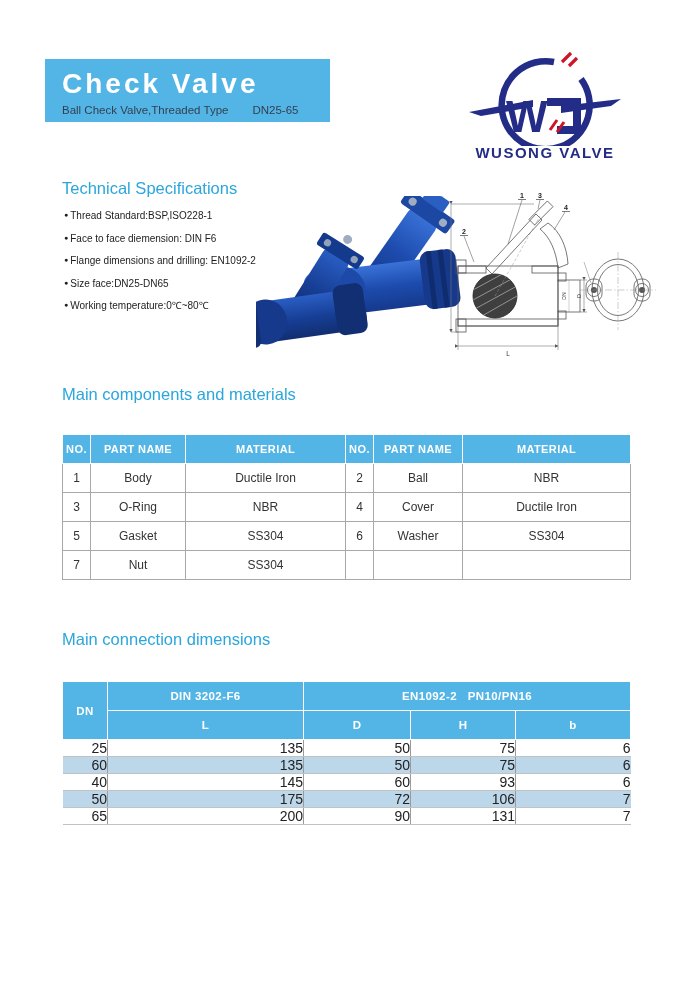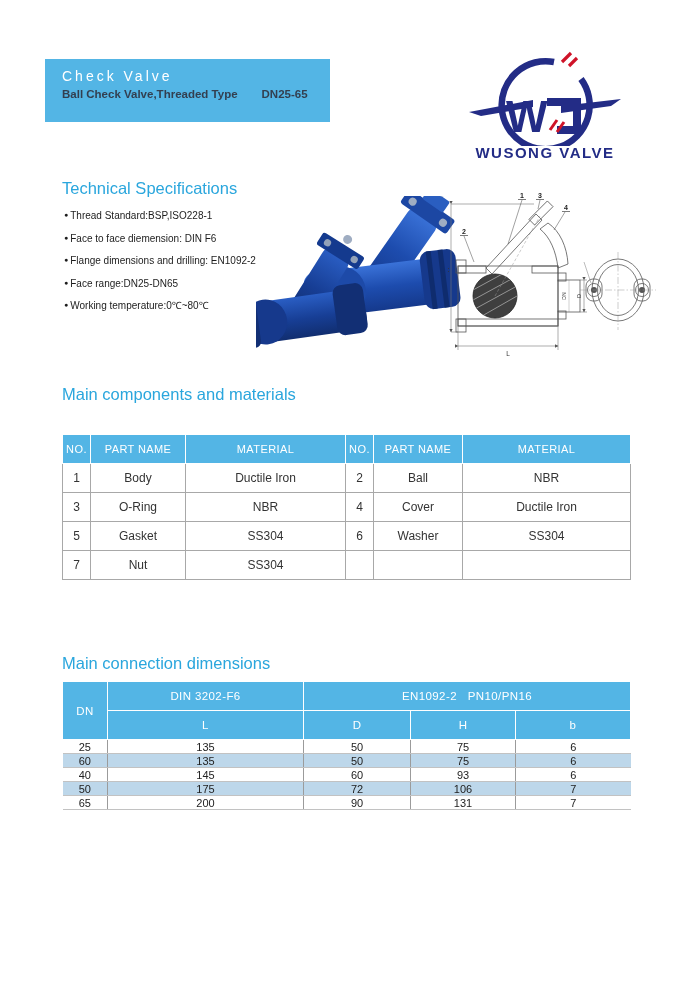--- a/index.html
+++ b/index.html
@@ -6,25 +6,25 @@
   .page {
     position:relative; width:700px; height:1001px; background:#ffffff;
     font-family:"Liberation Sans", sans-serif; overflow:hidden;
   }
   
   .header-box {
     position:absolute; left:45px; top:59px; width:285px; height:63px;
     background:#53b5e5;
   }
   .header-title {
-    margin:0; padding:9px 0 0 17px; font-size:14px; font-weight:normal;
+    margin:0; padding:9px 0 0 17px; font-size:28px; font-weight:bold;
     color:#ffffff; letter-spacing:3px;
   }
   .header-sub {
-    padding:4px 0 0 17px; font-size:11.5px; font-weight:bold; color:#333f50;
+    padding:4px 0 0 17px; font-size:11.5px; font-weight:normal; color:#333f50;
     display:flex; align-items:baseline;
   }
   .header-sub .size { margin-left:24px; }
   
   .logo-svg { position:absolute; left:465px; top:46px; width:160px; height:100px; }
   .brand {
     position:absolute; left:450px; top:144px; width:190px; text-align:center;
     font-size:15px; font-weight:bold; letter-spacing:1.5px; color:#232c86;
   }
   
@@ -35,32 +35,32 @@
   .spec-list {
     position:absolute; left:64px; top:204px; list-style:none; margin:0; padding:0;
     font-size:10px; color:#1c1c1c; line-height:21.5px;
   }
   .spec-list li::before { content:"●"; font-size:7px; vertical-align:2px; margin-right:2px; color:#1c1c1c; }
   
   .photo-svg   { position:absolute; left:256px; top:196px; width:208px; height:152px; }
   .drawing-svg { position:absolute; left:448px; top:190px; width:214px; height:172px; }
   
   table { border-collapse:collapse; table-layout:fixed; position:absolute; left:62px; width:568px; }
-  th { background:#53b5e5; color:#ffffff; font-weight:normal; font-size:11px;
+  th { background:#53b5e5; color:#ffffff; font-weight:bold; font-size:11px;
        border:1px solid #ffffff; letter-spacing:0.4px; }
   
   .comp-table th { height:26px; }
   .comp-table td {
     height:26px; border:1px solid #a8a8a8; text-align:center;
     font-size:12px; color:#333333; background:#ffffff;
   }
   
   .dim-table th { height:26px; font-size:11.5px; }
   .dim-table td {
-    height:13px; text-align:center; font-size:11px; color:#222222;
+    height:13px; text-align:right; font-size:14px; color:#222222;
     border-left:1px solid #9b9b9b; border-bottom:1px solid #c2c2c2; padding:0;
   }
   .dim-table td:first-child { border-left:none; }
   .dim-table tbody tr:nth-child(even) td { background:#bdd7ea; }
   
   .dl { stroke:#555; stroke-width:0.8; fill:none; }
   .dim { stroke:#777; stroke-width:0.6; fill:none; }
   .callout { font-size:7px; font-weight:bold; fill:#222; text-anchor:middle; }
   .dimlabel { font-size:6.5px; fill:#333; text-anchor:middle; }
 </style>
@@ -88,21 +88,21 @@
     <line x1="85" y1="84" x2="92" y2="74" stroke="#cf1328" stroke-width="3"></line>
     <line x1="92" y1="86" x2="99" y2="76" stroke="#cf1328" stroke-width="3"></line>
   </svg>
   <div class="brand">WUSONG VALVE</div>
 
   <div class="section-title" style="top:179px;">Technical Specifications</div>
   <ul class="spec-list">
     <li>Thread Standard:BSP,ISO228-1</li>
     <li>Face to face diemension: DIN F6</li>
     <li>Flange dimensions and drilling: EN1092-2</li>
-    <li>Face range:DN25-DN65</li>
+    <li>Size face:DN25-DN65</li>
     <li>Working temperature:0℃~80℃</li>
   </ul>
 
   <svg class="photo-svg" viewBox="0 0 208 152">
     <defs>
       <linearGradient id="gBlue" x1="0" y1="0" x2="0" y2="1">
         <stop offset="0" stop-color="#3a72d8"></stop>
           <stop offset="0.5" stop-color="#1d4cae"></stop>
           <stop offset="1" stop-color="#15398c"></stop>
       </linearGradient>
@@ -268,21 +268,21 @@
         <td>7</td>
         <td>Nut</td>
         <td>SS304</td>
         <td></td>
         <td></td>
         <td></td>
       </tr>
     </tbody>
   </table>
 
-  <div class="section-title" style="top:630px;margin-top:24px;">Main connection dimensions</div>
+  <div class="section-title" style="top:630px;">Main connection dimensions</div>
   <table class="dim-table" style="top:681px;">
     <colgroup>
       <col style="width:45px">
         <col style="width:196px">
         <col style="width:107px">
       <col style="width:105px">
         <col style="width:115px">
     </colgroup>
     <thead>
       <tr>

